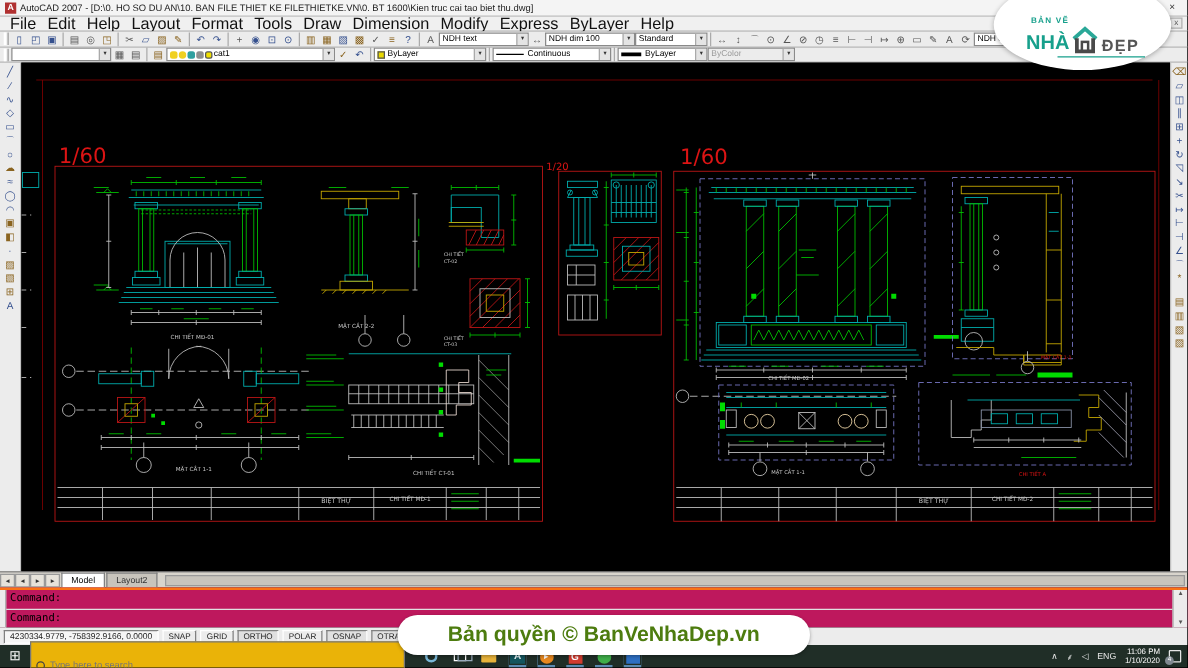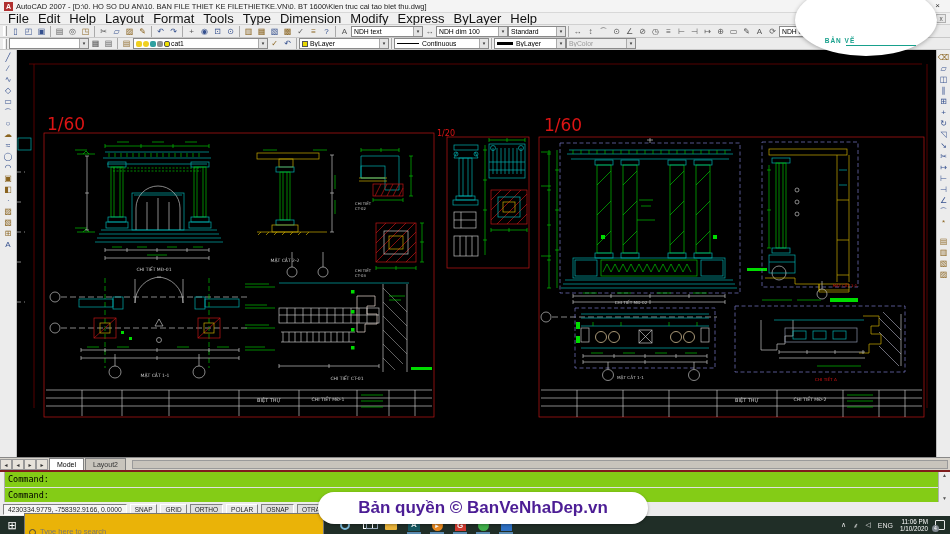--- a/index.html
+++ b/index.html
@@ -56,21 +56,21 @@
   .tw{fill:#c8c8c8}.tred{fill:#dc1414}
 
   
   .tabbar{height:13px;background:#d8d4cc;display:flex;align-items:flex-end;flex:0 0 13px;border-top:1px solid #888}
   .navbtn{width:12px;height:11px;background:#e6e2da;border:1px solid #999;font-size:5px;text-align:center;line-height:10px;color:#333}
   .tab{font-size:7px;padding:0 7px;height:12px;line-height:12px;border:1px solid #808080;border-bottom:none;background:#c8c4bc;color:#333;margin-left:1px}
   .tab.active{background:#fff;color:#000}
   .tabfill{flex:1;height:9px;background:#c8c4bc;border:1px solid #9a9a9a;margin:0 2px 1px 6px}
 
   
-  .cmd{height:32px;background:#84cc16;border-top:2px solid #7f1d1d;display:flex;flex:0 0 32px}
+  .cmd{height:32px;background:#be185d;border-top:2px solid #f97316;display:flex;flex:0 0 32px}
   .cmdgrip{width:5px;background:#ececec;border-right:1px solid #b0b0b0;flex:0 0 5px}
   .cmdlines{flex:1;display:flex;flex-direction:column;font-family:"DejaVu Sans Mono",monospace;font-size:8.5px;color:#000}
   .cmdline{height:16px;line-height:15px;padding-left:3px;border-bottom:1px solid #e0e0e0}
   .cmdscroll{width:12px;background:#ececec;border-left:1px solid #b0b0b0;display:flex;flex-direction:column;justify-content:space-between;align-items:center;flex:0 0 12px}
   .cmdscroll span{font-size:5px;color:#555;line-height:7px}
 
   
   .status{height:14px;background:#ececec;display:flex;align-items:center;padding:0 3px;gap:3px;flex:0 0 14px}
   .coords{font-size:6.8px;color:#222;background:#f6f6f6;border:1px solid;border-color:#808080 #fff #fff #808080;padding:0 4px;height:11px;line-height:10px}
   .sbtn{font-size:6.5px;color:#222;height:11px;line-height:10px;padding:0 4px;border:1px solid;border-color:#fff #808080 #808080 #fff;background:#ececec}
@@ -98,21 +98,21 @@
   .zalo{width:11px;height:11px;border-radius:50%;background:#3fae49}
   .photos{width:11px;height:11px;background:#2d6fc2}
   .tray{margin-left:auto;display:flex;align-items:center;gap:7px;padding-right:5px;color:#e6e6e6}
   .trayglyph{font-size:7px;color:#e6e6e6}
   .clock{font-size:6.3px;line-height:7.5px;text-align:right;color:#fff}
   .notif{width:10px;height:10px;border:1px solid #e6e6e6;border-radius:1px;position:relative}
   .notif .badge{position:absolute;left:-4px;bottom:-3px;width:7px;height:7px;border-radius:50%;background:#808890;color:#fff;font-size:5px;line-height:7px;text-align:center}
 
   
   .banner{position:absolute;left:318px;top:492px;width:330px;height:32px;background:#fff;border-radius:17px;display:flex;align-items:center;justify-content:center;z-index:50;box-shadow:0 1px 3px rgba(0,0,0,.35)}
-  .banner span{font-size:17px;font-weight:bold;color:#4c1d95;white-space:nowrap}
+  .banner span{font-size:17px;font-weight:bold;color:#4d7c0f;white-space:nowrap}
   .logo{position:absolute;left:795px;top:-16px;width:142px;height:72px;background:#fff;border-radius:50%;z-index:40;display:flex;flex-direction:column;align-items:center;justify-content:flex-end;padding-bottom:10px;box-shadow:0 1px 4px rgba(0,0,0,.3)}
   .logo .l1{font-size:6.5px;font-weight:bold;color:#17a08c;letter-spacing:1px;margin-right:52px}
   .logorow{display:flex;align-items:flex-end}
   .logo .l2{font-size:16px;font-weight:bold;color:#17a08c;letter-spacing:0}
   .logo .l3{font-size:13px;font-weight:bold;color:#555;letter-spacing:1px}
   .logo .underline{width:70px;height:1.5px;background:#17a08c;margin-top:1px;margin-left:30px}
 </style>
 </head>
 <body>
 
@@ -128,21 +128,21 @@
     </span>
   </div>
 
   <div class="menubar">
     <span class="mi">File</span>
     <span class="mi">Edit</span>
     <span class="mi">Help</span>
     <span class="mi">Layout</span>
     <span class="mi">Format</span>
     <span class="mi">Tools</span>
-    <span class="mi">Type</span>
+    <span class="mi">Draw</span>
     <span class="mi">Dimension</span>
     <span class="mi">Modify</span>
     <span class="mi">Express</span>
     <span class="mi">ByLayer</span>
     <span class="mi">Help</span>
     <span class="mdibtns">
       <span>_</span>
       <span>❏</span>
       <span>x</span>
     </span>
@@ -668,16 +668,25 @@
       </span>
     </div>
   </div>
 
   <div class="banner">
     <span>Bản quyền © BanVeNhaDep.vn</span>
   </div>
 
   <div class="logo">
     <span class="l1">BẢN VẼ</span>
+    <span class="logorow">
+      <span class="l2">NHÀ</span>
+      <svg width="26" height="24" viewBox="0 0 26 24">
+        <path d="M4 11 L13 3 L22 11" stroke="#2aa898" stroke-width="3" fill="none"></path>
+        <path d="M6.5 10.5 V21 H19.5 V10.5" stroke="#4a4a4a" stroke-width="3" fill="none"></path>
+        <rect x="10.5" y="13.5" width="5" height="7.5" stroke="#4a4a4a" stroke-width="2" fill="none"></rect>
+      </svg>
+      <span class="l3">ĐẸP</span>
+    </span>
     <span class="underline"></span>
   </div>
 
 </div>
 
 </body></html>

